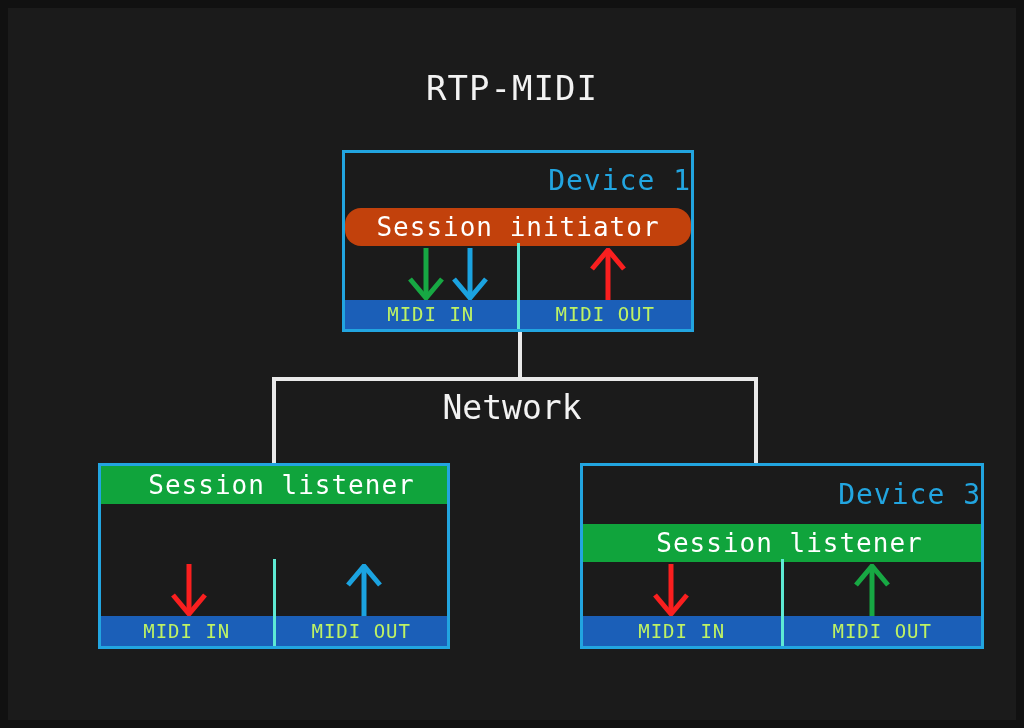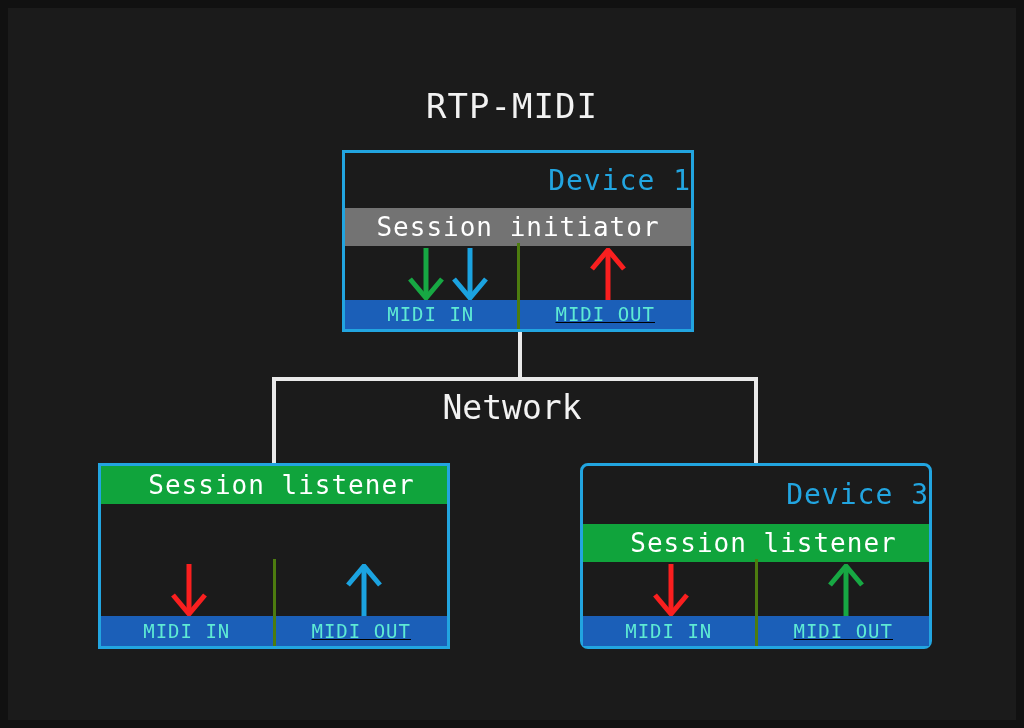--- a/index.html
+++ b/index.html
@@ -9,21 +9,21 @@
     background:#111111;
     font-family:"DejaVu Sans Mono","Liberation Mono",monospace;
     overflow:hidden;
   }
   #canvas{
     position:absolute;left:8px;top:8px;
     width:1008px;height:712px;
     background:#1b1b1b;
   }
   #title{
-    position:absolute;left:0;top:78px;width:1008px;
+    position:absolute;left:0;top:60px;width:1008px;
     text-align:center;color:#f2f2f2;
     font-size:34px;letter-spacing:1px;
   }
 
   
   .bus{position:absolute;background:#e9e9e9;}
   #bus-stem{left:510px;top:322px;width:4px;height:48px;}
   #bus-bar{left:264px;top:369px;width:486px;height:4px;}
   #bus-drop-left{left:264px;top:369px;width:4px;height:89px;}
   #bus-drop-right{left:746px;top:369px;width:4px;height:89px;}
@@ -34,49 +34,49 @@
 
   
   .device{
     position:absolute;
     border:3px solid #22a5e0;
     box-sizing:border-box;
     background:#1b1b1b;
   }
   #device1{left:334px;top:142px;width:352px;height:182px;}
   #device2{left:90px;top:455px;width:352px;height:186px;}
-  #device3{left:572px;top:455px;width:352px;height:186px;border-radius:8px;}
+  #device3{left:572px;top:455px;width:404px;height:186px;}
 
   .dev-title{
     height:55px;line-height:55px;
     text-align:right;color:#22a5e0;
     font-size:28px;letter-spacing:1px;
   }
   #device2 .dev-title,#device3 .dev-title{height:58px;line-height:58px;}
 
   .role-band{
     height:38px;line-height:38px;
     text-align:center;color:#ffffff;
     font-size:26px;letter-spacing:1px;
   }
-  .role-initiator{background:#737373;}
+  .role-initiator{background:#c2410c;border-radius:16px;}
   .role-listener{background:#10a43c;padding-left:15px;}
 
   .ports{
     position:absolute;left:0;right:0;bottom:0;
     height:86px;display:flex;
   }
   #device2 .ports,#device3 .ports{height:87px;}
   .port{
     position:relative;flex:1 1 50%;
     display:flex;flex-direction:column;justify-content:flex-end;
   }
-  .port + .port{border-left:3px solid #4d7c0f;text-decoration:underline;}
+  .port + .port{border-left:3px solid #5eead4;}
   .port-label{
-    background:#1b5fb8;color:#5eead4;
+    background:#1b5fb8;color:#bef264;
     text-align:center;font-size:19px;letter-spacing:1px;
     height:29px;line-height:29px;
   }
   #device2 .port-label,#device3 .port-label{height:30px;line-height:30px;}
 
   
   .arrow{position:absolute;bottom:29px;width:44px;height:52px;}
   #device2 .arrow,#device3 .arrow{bottom:30px;}
   .arrow svg{display:block;width:44px;height:52px;}
 </style>

